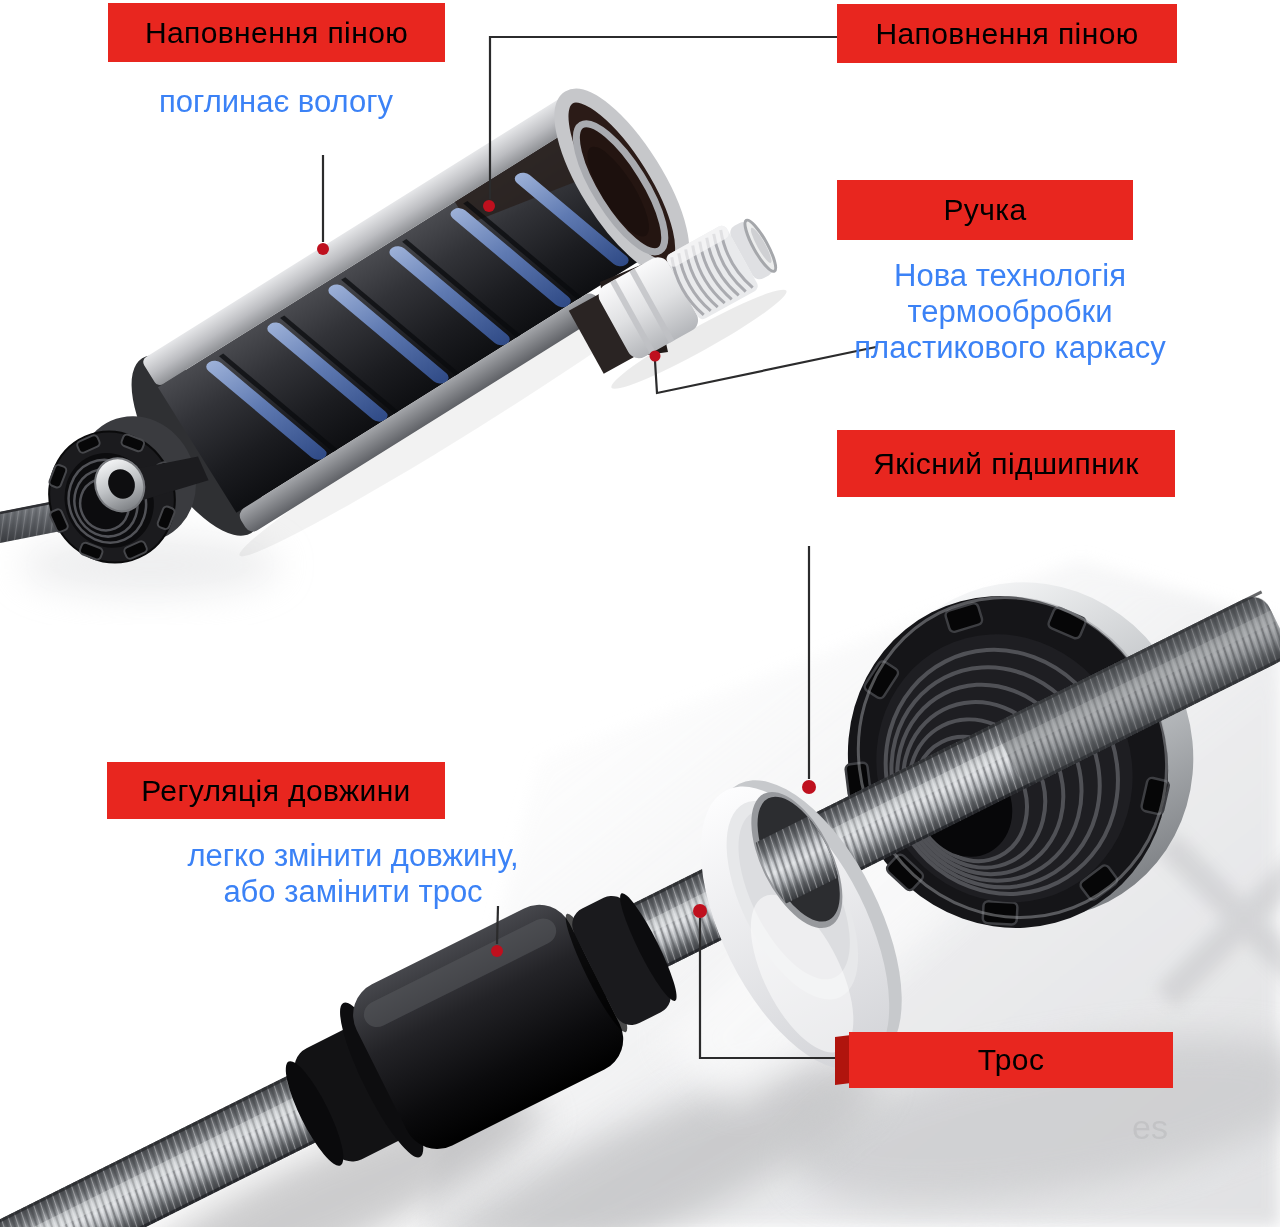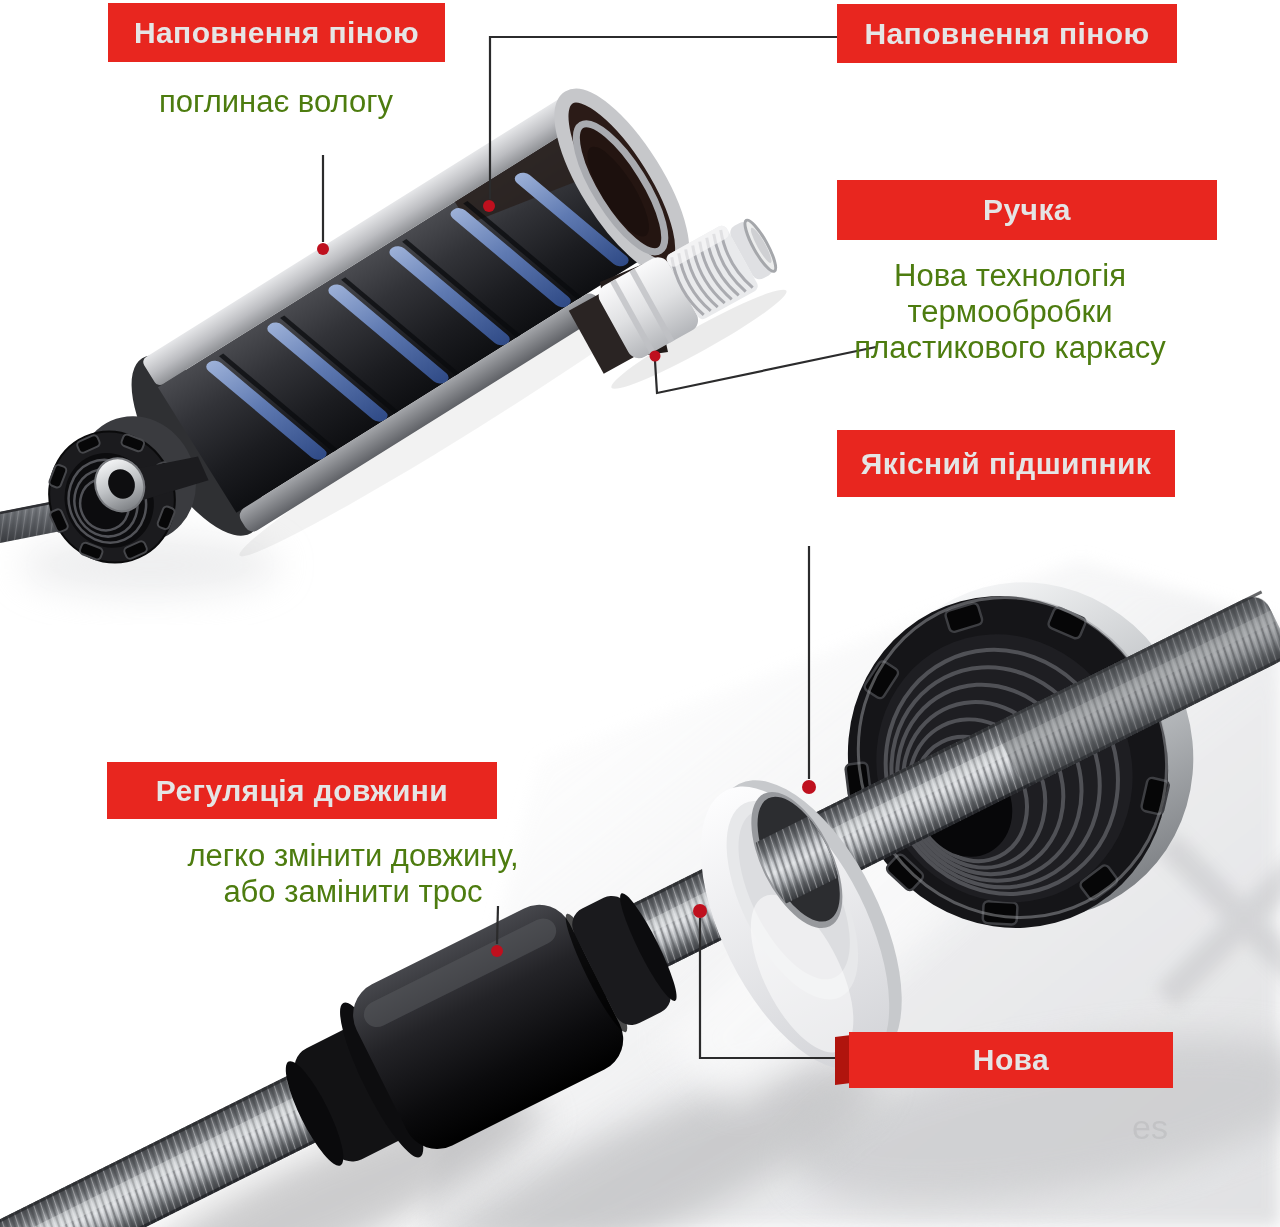--- a/index.html
+++ b/index.html
@@ -1,24 +1,24 @@
 <!DOCTYPE html>
 <html><head>
 <meta charset="utf-8">
 <style>
   html,body{margin:0;padding:0}
   body{width:1280px;height:1227px;position:relative;background:#ffffff;
        font-family:"Liberation Sans",sans-serif;overflow:hidden}
   #stage{position:absolute;left:0;top:0;width:1280px;height:1227px}
   svg.scene{position:absolute;left:0;top:0;z-index:1}
-  .label-box{position:absolute;background:#e8261f;color:#e5e5e5;font-size:30px;font-weight:700;
+  .label-box{position:absolute;background:#e8261f;color:#000000;font-size:30px;font-weight:400;
        display:flex;align-items:center;justify-content:center;letter-spacing:.4px;z-index:4;
        text-align:center;white-space:pre-line}
   .flap{position:absolute;background:#b0140d;transform:skewY(-8deg);z-index:3}
-  .desc{position:absolute;width:400px;font-size:31px;line-height:36px;font-weight:400;color:#4d7c0f;
+  .desc{position:absolute;width:400px;font-size:31px;line-height:36px;font-weight:400;color:#3b82f6;
        text-align:center;white-space:pre-line;z-index:4}
   .wm{position:absolute;color:#b9babc;font-size:34px;opacity:.55;z-index:2}
 </style>
 </head>
 <body>
 
 <div id="stage">
 
 <svg class="scene" width="1280" height="1227" viewBox="0 0 1280 1227">
   <defs>
@@ -310,29 +310,29 @@
     <circle cx="700" cy="911" r="7"></circle>
     <circle cx="497" cy="951" r="6"></circle>
   </g>
 </svg>
 
 <div class="label-box" style="left:108px;top:3px;width:337px;height:59px">Наповнення піною</div>
 <div class="desc" style="left:76px;top:84px">поглинає вологу</div>
 
 <div class="label-box" style="left:837px;top:4px;width:340px;height:59px">Наповнення піною</div>
 
-<div class="label-box" style="left:837px;top:180px;width:380px;height:60px">Ручка</div>
+<div class="label-box" style="left:837px;top:180px;width:296px;height:60px">Ручка</div>
 <div class="desc" style="left:810px;top:258px">Нова технологія
 термообробки
 пластикового каркасу</div>
 
 <div class="label-box" style="left:837px;top:430px;width:338px;height:67px">Якісний підшипник</div>
 
-<div class="label-box" style="left:107px;top:762px;width:390px;height:57px">Регуляція довжини</div>
+<div class="label-box" style="left:107px;top:762px;width:338px;height:57px">Регуляція довжини</div>
 <div class="desc" style="left:153px;top:838px">легко змінити довжину,
 або замінити трос</div>
 
 <div class="flap" style="left:835px;top:1036px;width:16px;height:48px"></div>
-<div class="label-box" style="left:849px;top:1032px;width:324px;height:56px">Нова</div>
+<div class="label-box" style="left:849px;top:1032px;width:324px;height:56px">Трос</div>
 
 <div class="wm" style="left:1132px;top:1108px">es</div>
 
 </div>
 
 </body></html>

